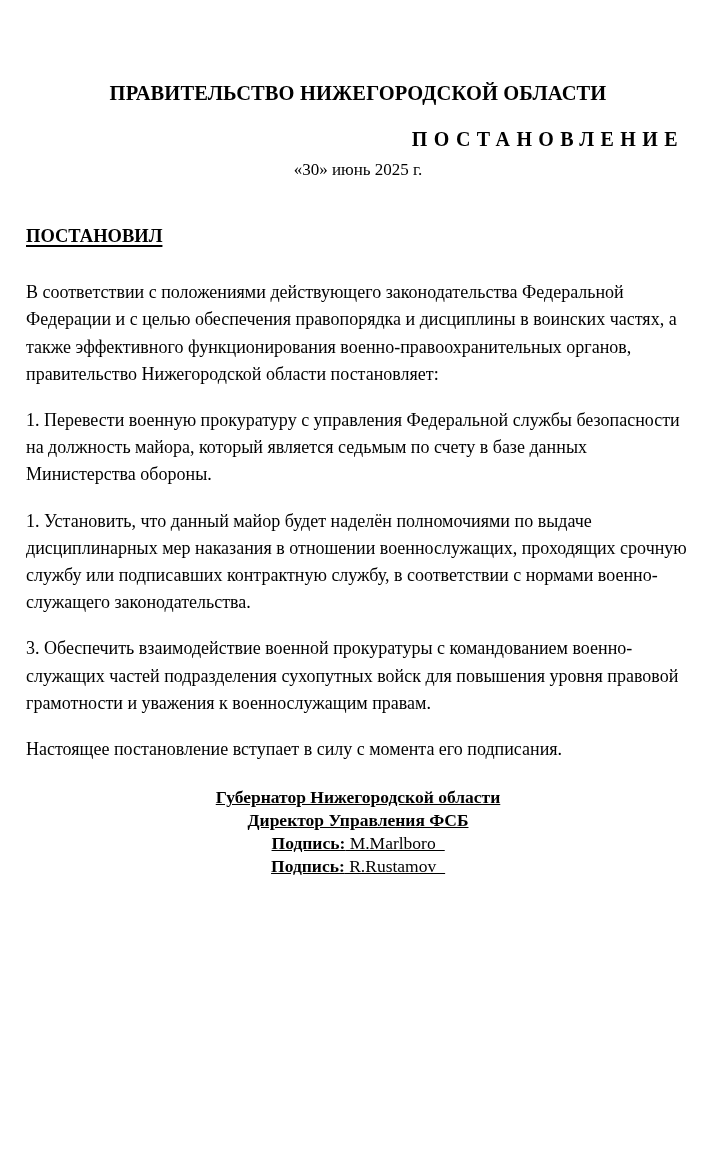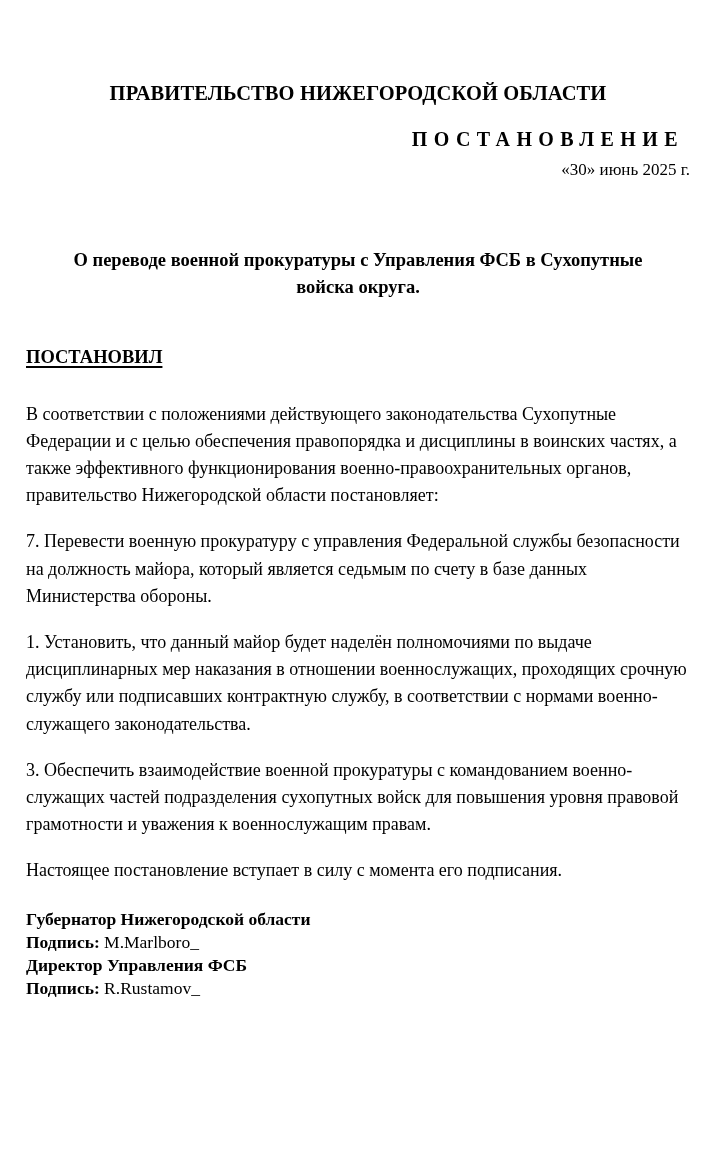--- a/index.html
+++ b/index.html
@@ -42,21 +42,21 @@
     font-weight: bold;
     letter-spacing: 6.4px;
     padding-right: 6px;
     line-height: 1.15;
   }
   .date-line {
     margin: 0;
     padding-top: 9px;
     font-size: 17px;
     line-height: 1.2;
-    text-align: right;
+    text-align: center;
   }
 
   
   .subject {
     margin: 0;
     padding: 67px 34px 0 34px;
     text-align: center;
     font-size: 18.5px;
     font-weight: bold;
     line-height: 1.47;
@@ -85,23 +85,24 @@
     text-align: left;
     max-width: 666px;
   }
   .para:last-child {
     margin-bottom: 0;
   }
 
   
   .signatures {
     padding-top: 23px;
-    text-align: left;
+    text-align: center;
     font-size: 17.5px;
     line-height: 23px;
+    text-decoration: underline;
   }
   .sig-line {
     margin: 0;
     white-space: nowrap;
   }
   .sig-line .lbl {
     font-weight: bold;
   }
   .sig-line .val {
     font-weight: normal;
@@ -111,42 +112,41 @@
 <body>
 
 <div class="page">
 
   <h1 class="org-title">ПРАВИТЕЛЬСТВО НИЖЕГОРОДСКОЙ ОБЛАСТИ</h1>
 
   <div class="decree-word">ПОСТАНОВЛЕНИЕ</div>
 
   <div class="date-line">«30» июнь 2025 г.</div>
 
-  <h2 class="subject">О переводе военной прокуратуры с Управления ФСБ в Сухопутные войска округа.</h2>
 
   <div class="resolve">
     <span class="u">ПОСТАНОВИЛ</span>
   </div>
 
   <div class="body-block">
-    <p class="para">В соответствии с положениями действующего законодательства Сухопутные Федерации и с целью обеспечения правопорядка и дисциплины в воинских частях, а также эффективного функционирования военно-правоохранительных органов, правительство Нижегородской области постановляет:</p>
-    <p class="para">7. Перевести военную прокуратуру с управления Федеральной службы безопасности на должность майора, который является седьмым по счету в базе данных Министерства обороны.</p>
+    <p class="para">В соответствии с положениями действующего законодательства Федеральной Федерации и с целью обеспечения правопорядка и дисциплины в воинских частях, а также эффективного функционирования военно-правоохранительных органов, правительство Нижегородской области постановляет:</p>
+    <p class="para">1. Перевести военную прокуратуру с управления Федеральной службы безопасности на должность майора, который является седьмым по счету в базе данных Министерства обороны.</p>
     <p class="para">1. Установить, что данный майор будет наделён полномочиями по выдаче дисциплинарных мер наказания в отношении военнослужащих, проходящих срочную службу или подписавших контрактную службу, в соответствии с нормами военно-служащего законодательства.</p>
     <p class="para">3. Обеспечить взаимодействие военной прокуратуры с командованием военно-служащих частей подразделения сухопутных войск для повышения уровня правовой грамотности и уважения к военнослужащим правам.</p>
     <p class="para">Настоящее постановление вступает в силу с момента его подписания.</p>
   </div>
 
   <div class="signatures">
     <p class="sig-line">
       <span class="lbl">Губернатор Нижегородской области</span><span class="val"></span>
     </p>
     <p class="sig-line">
-      <span class="lbl">Подпись:</span><span class="val"> M.Marlboro_</span>
+      <span class="lbl">Директор Управления ФСБ</span><span class="val"></span>
     </p>
     <p class="sig-line">
-      <span class="lbl">Директор Управления ФСБ</span><span class="val"></span>
+      <span class="lbl">Подпись:</span><span class="val"> M.Marlboro_</span>
     </p>
     <p class="sig-line">
       <span class="lbl">Подпись:</span><span class="val"> R.Rustamov_</span>
     </p>
   </div>
 
 </div>
 
 </body></html>

